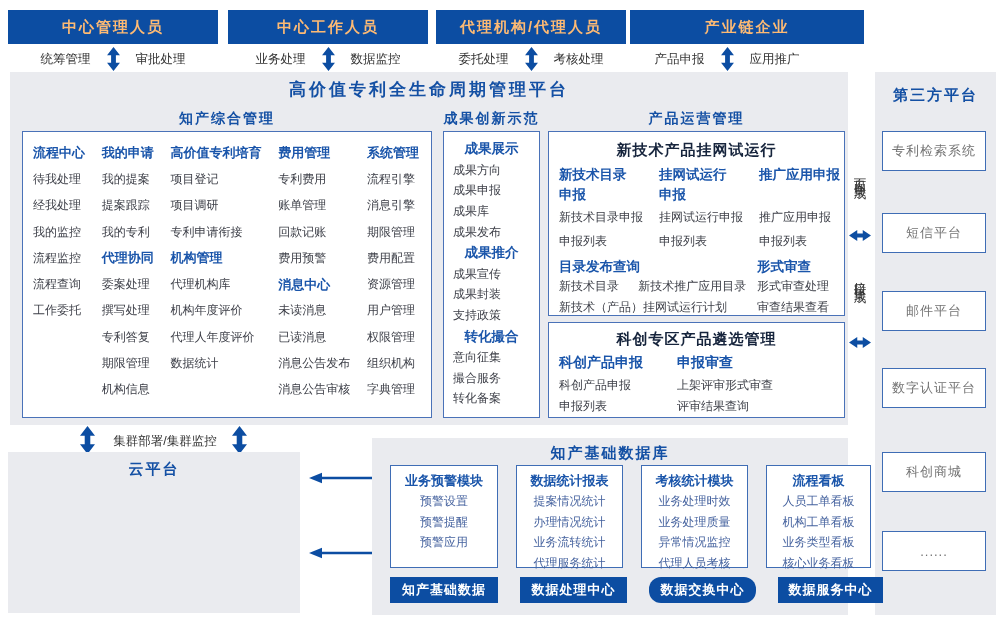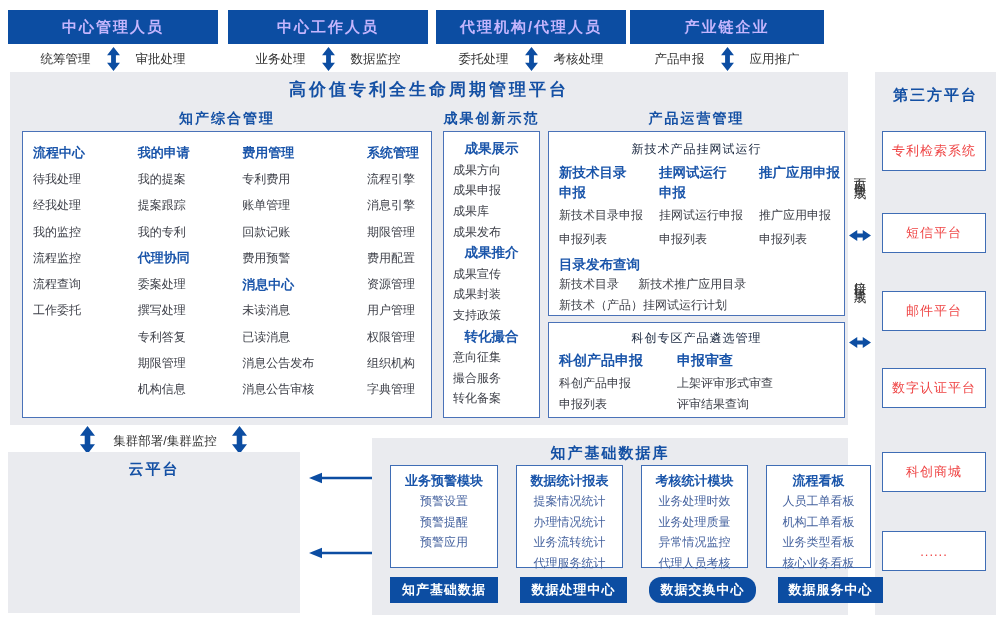--- a/index.html
+++ b/index.html
@@ -1,35 +1,35 @@
 <!DOCTYPE html>
 <html><head>
 <meta charset="utf-8">
 <style>
   html,body{margin:0;padding:0;}
   body{width:1000px;height:622px;position:relative;background:#ffffff;
        font-family:"Liberation Sans","DejaVu Sans",sans-serif;overflow:hidden;}
   .abs{position:absolute;}
   .panel{background:#eaebef;}
-  .actor{background:#0c4da2;color:#c4b5fd;font-weight:bold;font-size:15px;
+  .actor{background:#0c4da2;color:#fdba74;font-weight:bold;font-size:15px;
          display:flex;align-items:center;justify-content:center;letter-spacing:2px;}
   .subrow{display:flex;align-items:center;justify-content:center;gap:16px;
           font-size:12.5px;color:#333;}
   .main-title{color:#1450a4;font-weight:bold;font-size:17px;text-align:center;letter-spacing:3px;}
   .sec-title{color:#1450a4;font-weight:bold;font-size:14px;text-align:center;letter-spacing:2px;}
   .panel-title{position:absolute;left:0;right:0;text-align:center;color:#1450a4;
                font-weight:bold;font-size:15px;letter-spacing:2px;}
   .wbox{background:#fff;border:1.5px solid #4a72b8;box-sizing:border-box;}
   .cols{display:flex;justify-content:space-between;padding:8px 12px 0 10px;}
   .cell{height:26.3px;font-size:12px;color:#3e4049;display:flex;align-items:center;white-space:nowrap;}
   .cell.hd{font-size:13px;font-weight:bold;color:#1a55aa;}
   .mid .cell{height:20.8px;padding-left:9px;}
   .mid .cell.hd{justify-content:center;padding-left:0;font-size:13.5px;}
   .midcells{padding-top:7px;}
-  .inner-title{font-size:12px;font-weight:normal;color:#16243c;text-align:center;
+  .inner-title{font-size:15px;font-weight:bold;color:#16243c;text-align:center;
                margin-top:9px;letter-spacing:1px;}
   .ghd{font-size:13.5px;font-weight:bold;color:#1a55aa;white-space:normal;}
   .gitem{font-size:12px;color:#3e4049;white-space:nowrap;}
   .grow1{display:flex;padding:5px 4px 0 10px;}
   .grow1 .group{width:100px;}
   .grow1 .group:nth-child(3){width:auto;}
   .grow1 .ghd{min-height:40px;line-height:20px;}
   .grow1 .group:nth-child(-n+2) .ghd{width:72px;}
   .grow1 .gitem{line-height:24px;}
   .grow2{display:flex;padding:5px 4px 0 10px;}
@@ -37,21 +37,21 @@
   .catline{font-size:12px;color:#3e4049;line-height:21px;white-space:nowrap;}
   .catline span + span{margin-left:16px;}
   .revcol .gitem{line-height:21px;}
   .grow3{display:flex;padding:5px 4px 0 10px;}
   .grow3 .group:first-child{width:118px;}
   .grow3 .ghd{font-size:14px;margin-bottom:3px;}
   .grow3 .gitem{line-height:21px;}
   .vtext{writing-mode:vertical-rl;text-orientation:upright;font-size:12.5px;color:#333;
          letter-spacing:3px;}
   .sbox{position:absolute;left:7px;width:104px;height:40px;background:#fff;
-        border:1.5px solid #3f6db5;color:#ef4444;font-size:13px;box-sizing:border-box;
+        border:1.5px solid #3f6db5;color:#737373;font-size:13px;box-sizing:border-box;
         display:flex;align-items:center;justify-content:center;letter-spacing:1px;}
   #tp-boxes .sbox:nth-child(1){top:59px;}
   #tp-boxes .sbox:nth-child(2){top:141px;}
   #tp-boxes .sbox:nth-child(3){top:219px;}
   #tp-boxes .sbox:nth-child(4){top:296px;}
   #tp-boxes .sbox:nth-child(5){top:380px;}
   #tp-boxes .sbox:nth-child(6){top:459px;}
   #cloud-grid{position:absolute;left:10px;top:26px;display:grid;
               grid-template-columns:88px 89px 86px;gap:2.5px 5px;}
   .cbox{height:36px;background:#fff;border:1.5px solid #3f6db5;color:#1450a4;
@@ -73,21 +73,21 @@
   #db-centers .dark-box:nth-child(2){width:107px;}
   #db-centers .dark-box:nth-child(3){width:107px;border-radius:12px;}
   #db-centers .dark-box:nth-child(4){width:105px;}
 </style>
 </head>
 <body>
 
 <div class="actor abs" style="left:8px;top:10px;width:210px;height:34px">中心管理人员</div>
 <div class="actor abs" style="left:228px;top:10px;width:200px;height:34px">中心工作人员</div>
 <div class="actor abs" style="left:436px;top:10px;width:190px;height:34px">代理机构/代理人员</div>
-<div class="actor abs" style="left:630px;top:10px;width:194px;height:34px">产业链企业</div>
+<div class="actor abs" style="left:630px;top:10px;width:234px;height:34px">产业链企业</div>
 
 <div class="subrow abs" style="left:8px;top:46px;width:210px;height:26px">
   <span>统筹管理</span>
   <svg width="13" height="24" viewBox="0 0 14 26">
       <path d="M7 0 L14 9 H9.6 V17 H14 L7 26 L0 17 H4.4 V9 H0 Z" fill="#0c4da2"></path>
     </svg>
   <span>审批处理</span>
 </div>
 <div class="subrow abs" style="left:228px;top:46px;width:200px;height:26px">
   <span>业务处理</span>
@@ -133,20 +133,31 @@
         <div class="cell hd">我的申请</div>
         <div class="cell">我的提案</div>
         <div class="cell">提案跟踪</div>
         <div class="cell">我的专利</div>
         <div class="cell hd">代理协同</div>
         <div class="cell">委案处理</div>
         <div class="cell">撰写处理</div>
         <div class="cell">专利答复</div>
         <div class="cell">期限管理</div>
         <div class="cell">机构信息</div>
+      </div>
+    <div class="col">
+        <div class="cell hd">高价值专利培育</div>
+        <div class="cell">项目登记</div>
+        <div class="cell">项目调研</div>
+        <div class="cell">专利申请衔接</div>
+        <div class="cell hd">机构管理</div>
+        <div class="cell">代理机构库</div>
+        <div class="cell">机构年度评价</div>
+        <div class="cell">代理人年度评价</div>
+        <div class="cell">数据统计</div>
       </div>
     <div class="col">
         <div class="cell hd">费用管理</div>
         <div class="cell">专利费用</div>
         <div class="cell">账单管理</div>
         <div class="cell">回款记账</div>
         <div class="cell">费用预警</div>
         <div class="cell hd">消息中心</div>
         <div class="cell">未读消息</div>
         <div class="cell">已读消息</div>
@@ -209,20 +220,25 @@
     <div class="catcol">
       <div class="ghd">目录发布查询</div>
       <div class="catline">
         <span>新技术目录</span>
         <span>新技术推广应用目录</span>
       </div>
       <div class="catline">
         <span>新技术（产品）挂网试运行计划</span>
       </div>
     </div>
+    <div class="revcol">
+      <div class="ghd">形式审查</div>
+      <div class="gitem">形式审查处理</div>
+      <div class="gitem">审查结果查看</div>
+    </div>
   </div>
 </div>
 
 <div class="wbox abs" style="left:548px;top:322px;width:297px;height:96px">
   <div class="inner-title" style="margin-top:7px">科创专区产品遴选管理</div>
   <div class="grow3">
       <div class="group">
         <div class="ghd">科创产品申报</div>
         <div class="gitem">科创产品申报</div>
         <div class="gitem">申报列表</div>

